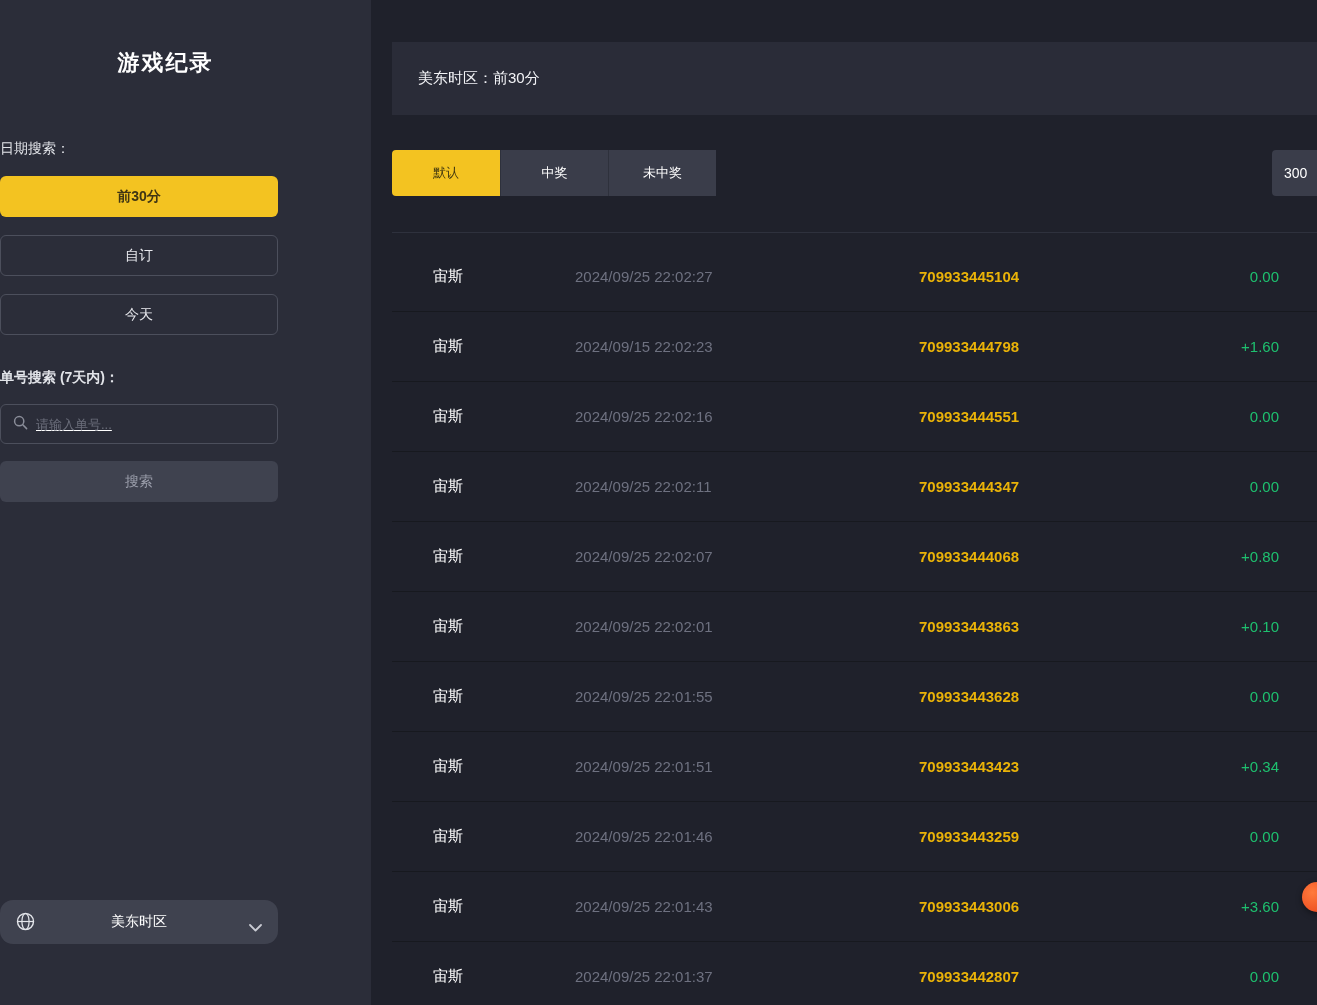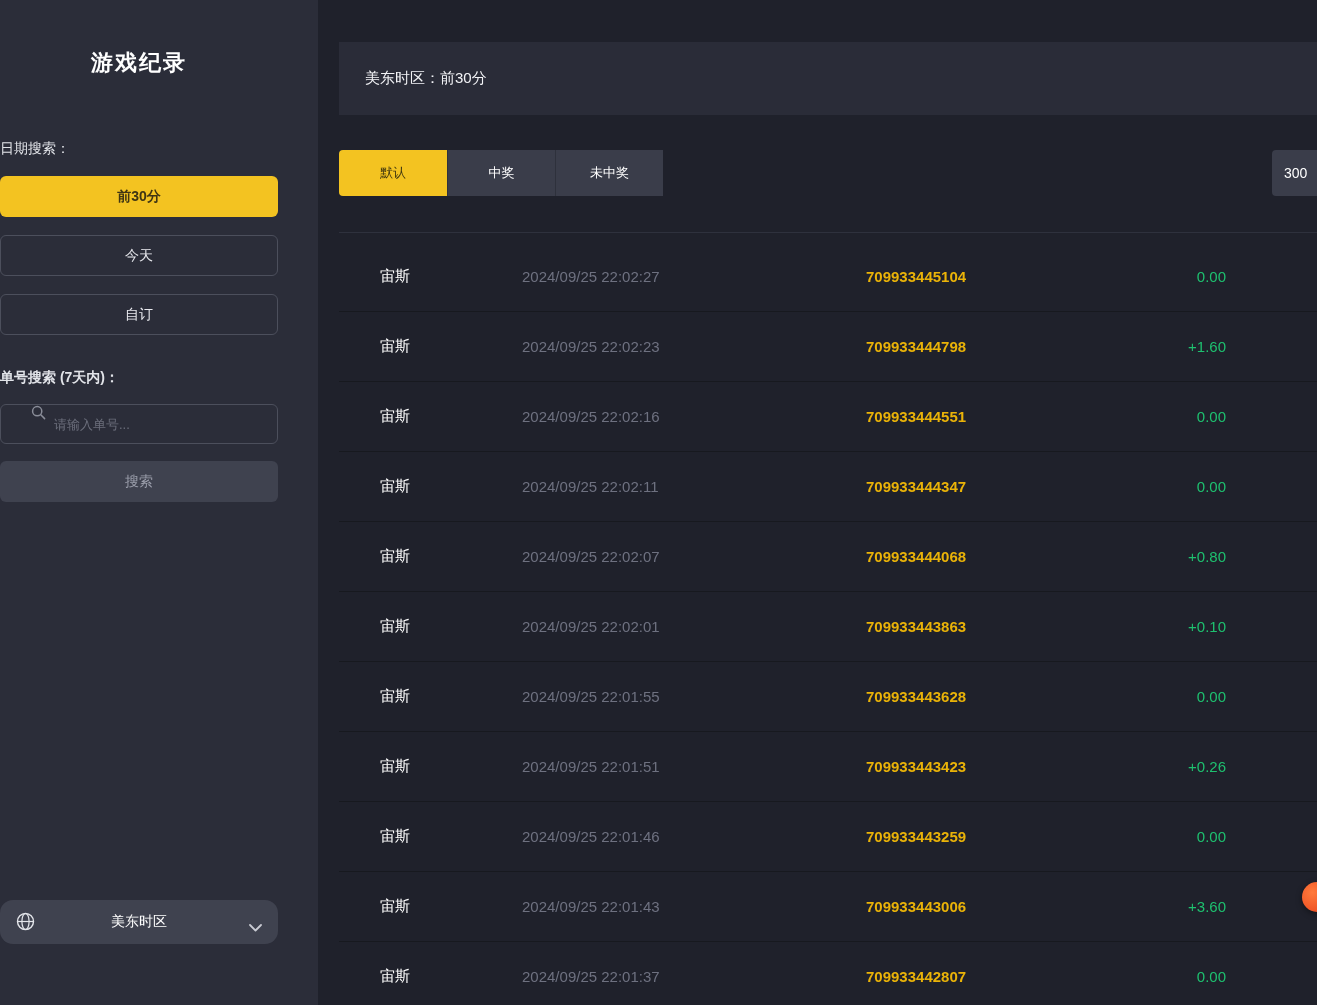--- a/index.html
+++ b/index.html
@@ -6,21 +6,21 @@
   html, body { width: 1317px; height: 1005px; overflow: hidden; }
   body {
     font-family: "Liberation Sans", "DejaVu Sans", sans-serif;
     background: #1f212b;
     color: #fff;
   }
   .app { display: flex; width: 1317px; height: 1005px; }
 
   
   .sidebar {
-    width: 318px; height: 100%;
+    width: 371px; height: 100%;
     background: #2b2d39;
     display: flex; flex-direction: column;
     padding-right: 40px;
     flex-shrink: 0;
   }
   .sidebar-title {
     margin-top: 48px;
     text-align: center;
     font-size: 22px; font-weight: 700;
     letter-spacing: 2px;
@@ -48,22 +48,23 @@
     background: #f3c321;
     border: none;
     color: #3f3513;
     font-weight: 700;
   }
   .search-box {
     margin-top: 17px;
     width: 278px; height: 40px;
     border: 1px solid #4c4f5c;
     border-radius: 6px;
-    display: flex; 
-    padding-left: 30px;
+    display: flex; align-items: center;
+    padding-left: 12px;
+    text-decoration: underline;
   }
   .search-box svg { flex-shrink: 0; }
   .search-box input {
     background: transparent;
     border: none; outline: none;
     color: #d6d8de;
     font-size: 13px;
     font-family: inherit;
     margin-left: 8px;
     width: 220px;
@@ -174,22 +175,22 @@
 <body>
 
 <div class="app">
 
   <aside class="sidebar">
     <h1 class="sidebar-title">游戏纪录</h1>
 
     <div class="side-label">日期搜索：</div>
 
     <button class="side-btn active">前30分</button>
+    <button class="side-btn">自订</button>
     <button class="side-btn">今天</button>
-    <button class="side-btn">自订</button>
 
     <div class="side-label second">单号搜索 (7天内)：</div>
 
     <div class="search-box">
       <span>
         <svg width="15" height="15" viewBox="0 0 15 15">
           <circle cx="6.2" cy="6.2" r="4.6" fill="none" stroke="#8a8d99" stroke-width="1.5"></circle>
           <line x1="9.8" y1="9.8" x2="13.6" y2="13.6" stroke="#8a8d99" stroke-width="1.5" stroke-linecap="round"></line>
         </svg>
       </span>
@@ -234,21 +235,21 @@
     <div class="cell time">2024/09/25 22:02:27</div>
     <div class="cell order">709933445104</div>
     <div class="cell amount">0.00</div>
     <div class="cell chev">
       
     </div>
   </div>
 
   <div class="row">
     <div class="cell game">宙斯</div>
-    <div class="cell time">2024/09/25 22:02:23</div>
+    <div class="cell time">2024/09/15 22:02:23</div>
     <div class="cell order">709933444798</div>
     <div class="cell amount">+1.60</div>
     <div class="cell chev">
       
     </div>
   </div>
 
   <div class="row">
     <div class="cell game">宙斯</div>
     <div class="cell time">2024/09/25 22:02:16</div>
@@ -296,21 +297,21 @@
     <div class="cell amount">0.00</div>
     <div class="cell chev">
       
     </div>
   </div>
 
   <div class="row">
     <div class="cell game">宙斯</div>
     <div class="cell time">2024/09/25 22:01:51</div>
     <div class="cell order">709933443423</div>
-    <div class="cell amount">+0.26</div>
+    <div class="cell amount">+0.34</div>
     <div class="cell chev">
       
     </div>
   </div>
 
   <div class="row">
     <div class="cell game">宙斯</div>
     <div class="cell time">2024/09/25 22:01:46</div>
     <div class="cell order">709933443259</div>
     <div class="cell amount">0.00</div>

